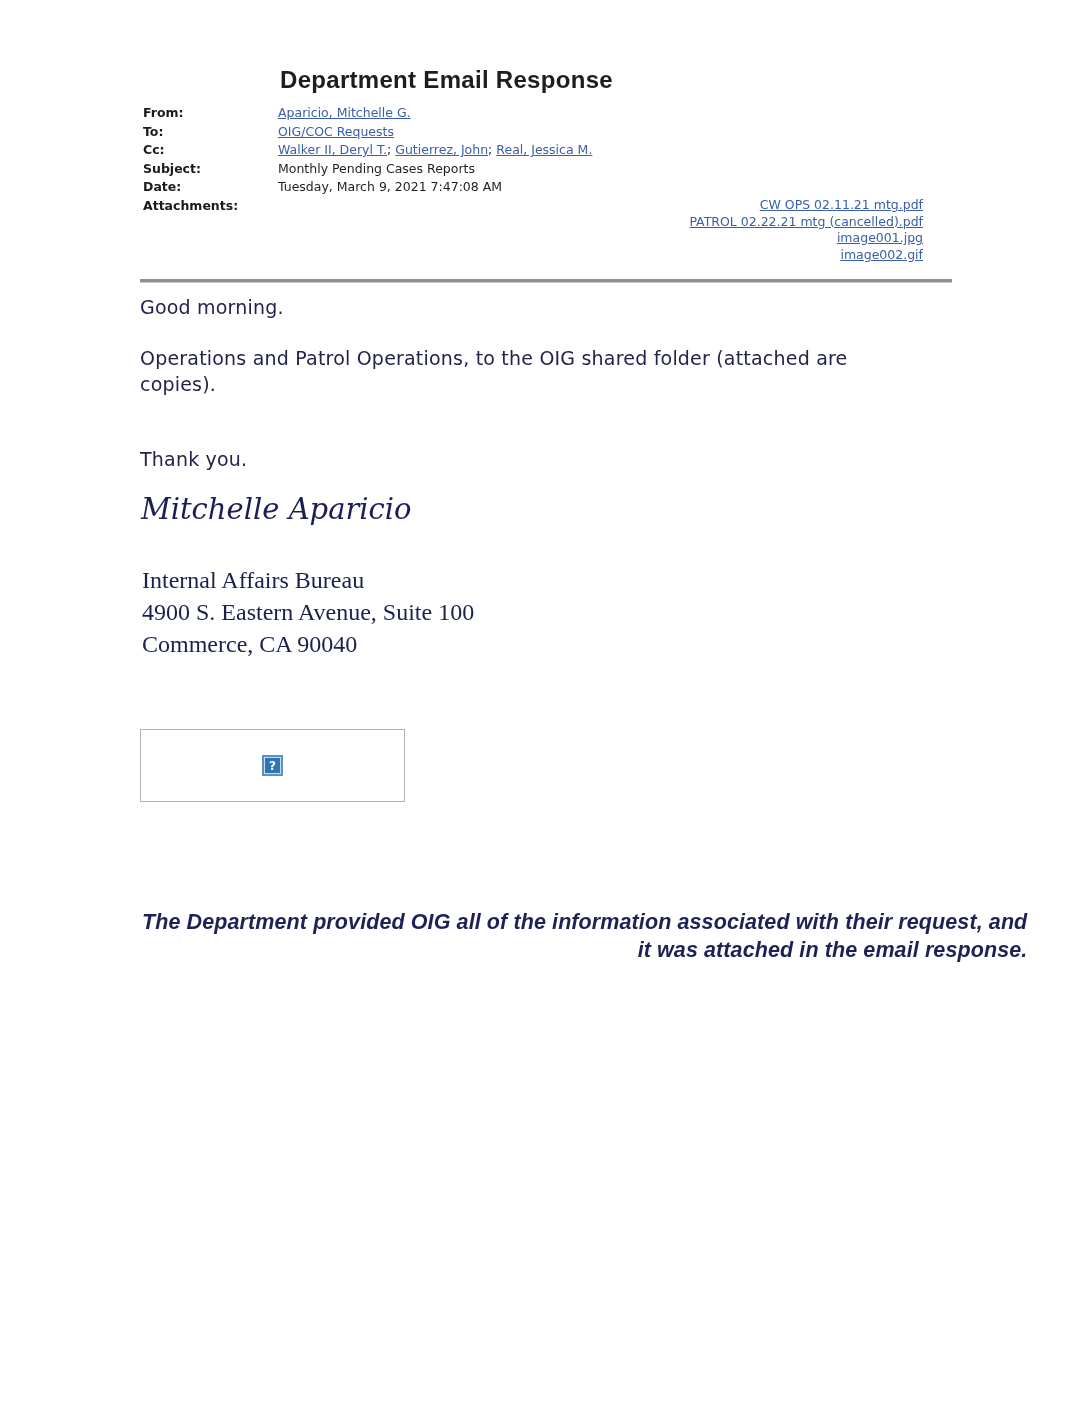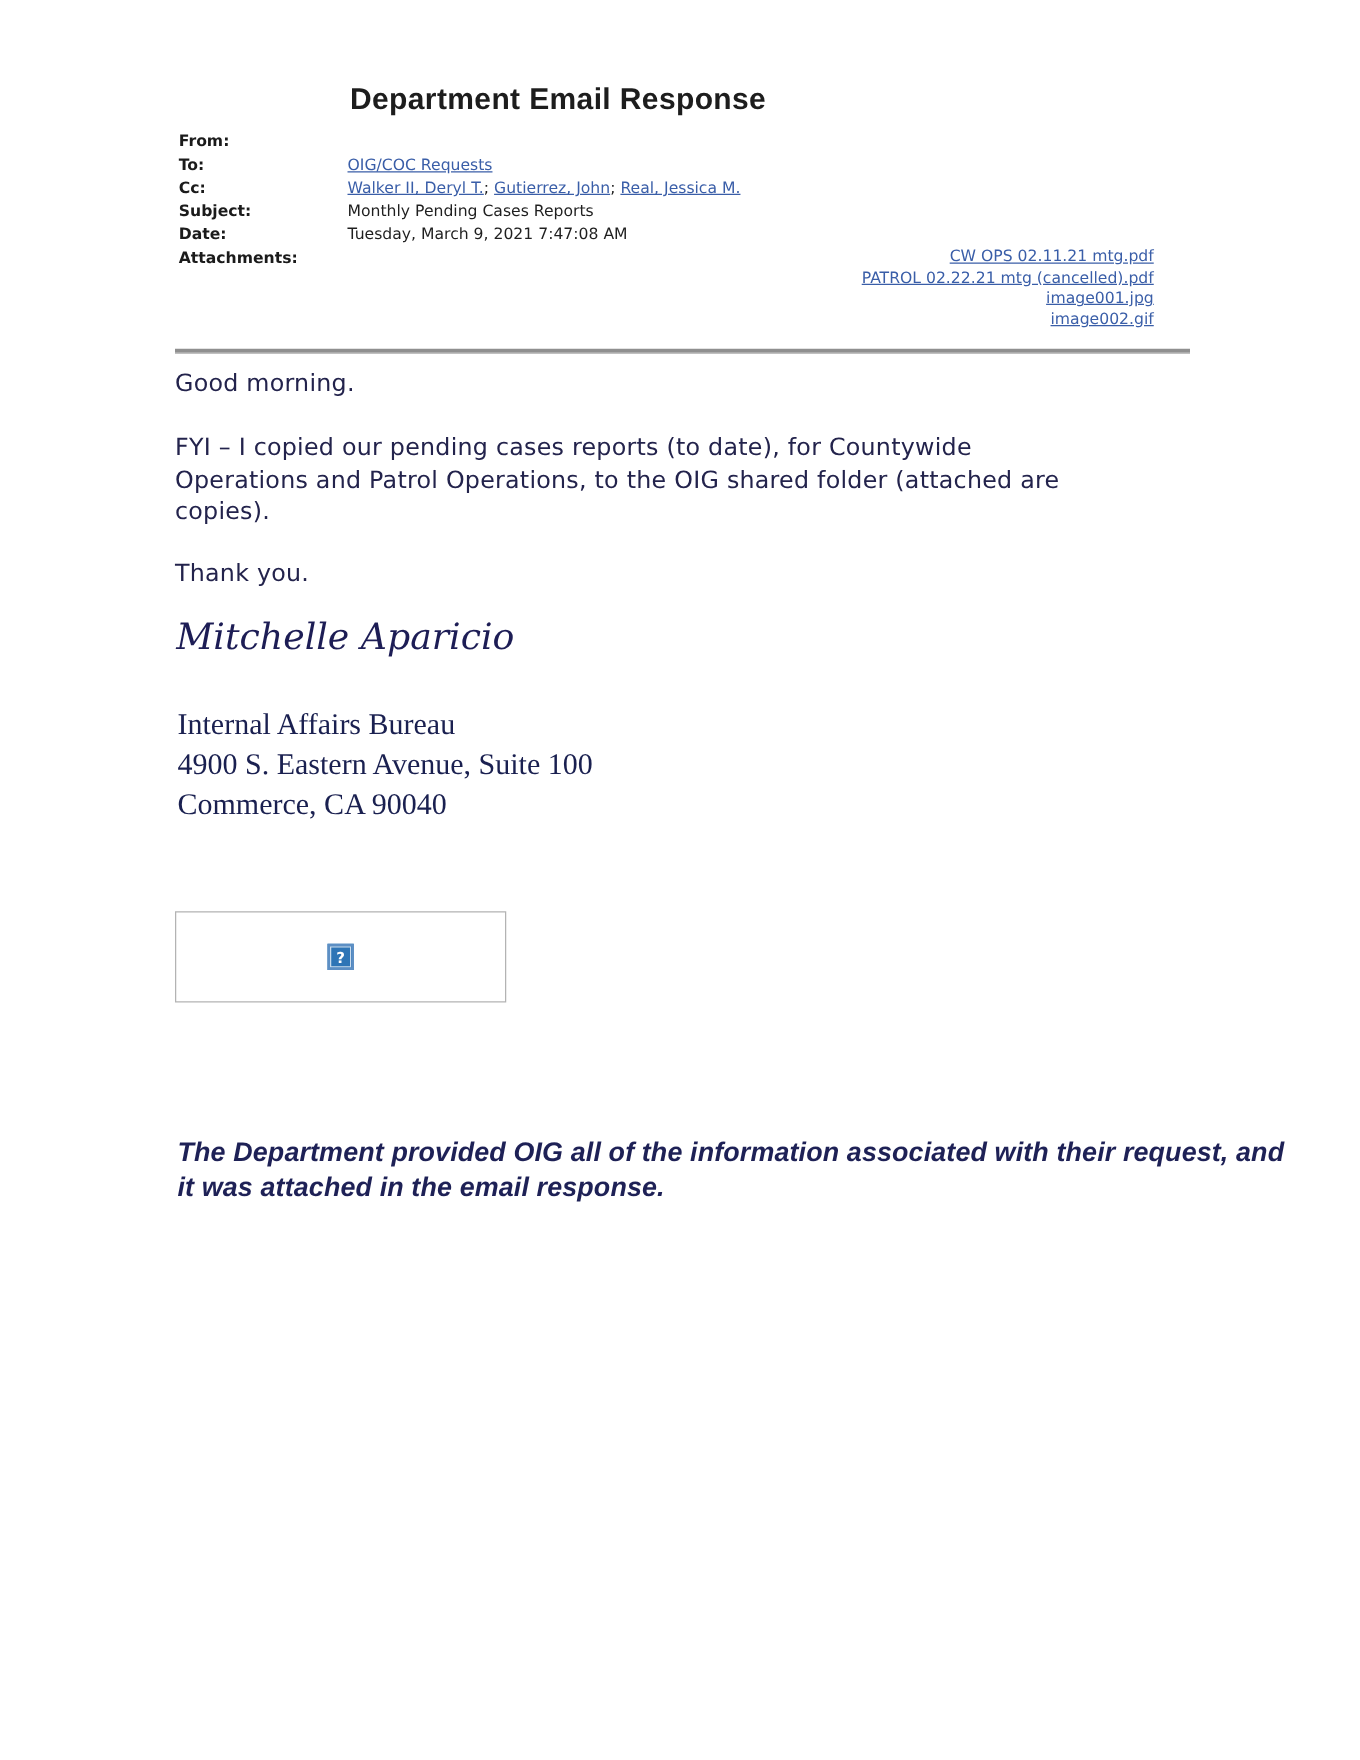--- a/index.html
+++ b/index.html
@@ -128,32 +128,34 @@
     position: absolute;
     left: 142px;
     top: 908px;
     font-family: "Liberation Sans", sans-serif;
     font-size: 21.5px;
     font-weight: bold;
     font-style: italic;
     line-height: 28px;
     color: #1e2156;
     letter-spacing: 0.1px;
+    text-align: right;
   }
 </style>
 </head>
 <body>
 
 <div class="page">
 
   <h1 class="doc-title">Department Email Response</h1>
 
   <div class="email-header">
     <div class="hdr-row">
       <span class="hdr-label">From:</span>
+      <span class="hdr-value"><a class="lnk">Aparicio, Mitchelle G.</a></span>
     </div>
     <div class="hdr-row">
       <span class="hdr-label">To:</span>
       <span class="hdr-value"><a class="lnk">OIG/COC Requests</a></span>
     </div>
     <div class="hdr-row">
       <span class="hdr-label">Cc:</span>
       <span class="hdr-value"><a class="lnk">Walker II, Deryl T.</a><span class="cc-sep">;</span><a class="lnk">Gutierrez, John</a><span class="cc-sep">;</span><a class="lnk">Real, Jessica M.</a></span>
     </div>
     <div class="hdr-row">
@@ -173,21 +175,20 @@
         <div><a class="lnk">image002.gif</a></div>
       </span>
     </div>
   </div>
 
   <div class="divider"></div>
 
   <div class="body-text greeting">Good morning.</div>
 
   <div class="body-text para">
-    <div>FYI – I copied our pending cases reports (to date), for Countywide</div>
     <div>Operations and Patrol Operations, to the OIG shared folder (attached are</div>
     <div>copies).</div>
   </div>
 
   <div class="body-text closing">Thank you.</div>
 
   <div class="sig-name">Mitchelle Aparicio</div>
 
   <div class="sig-block">
     <div>Internal Affairs Bureau</div>

